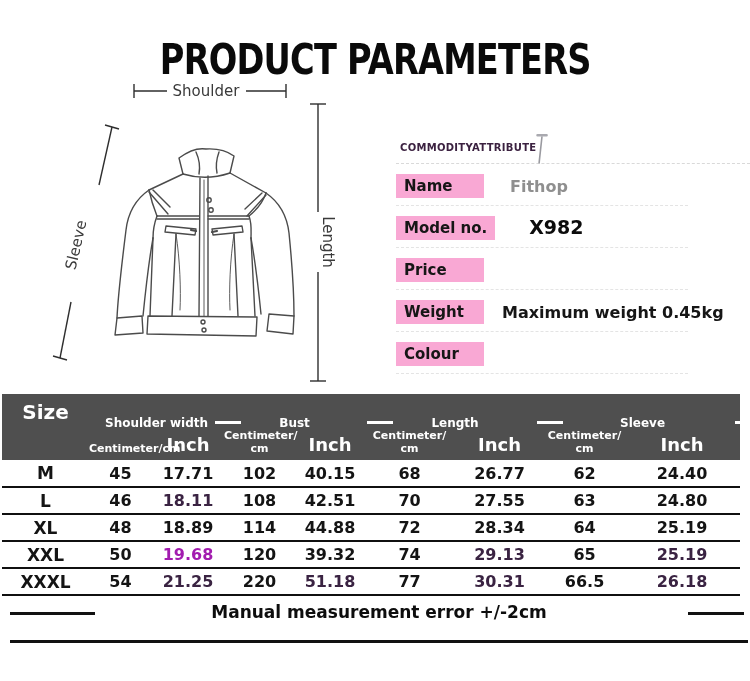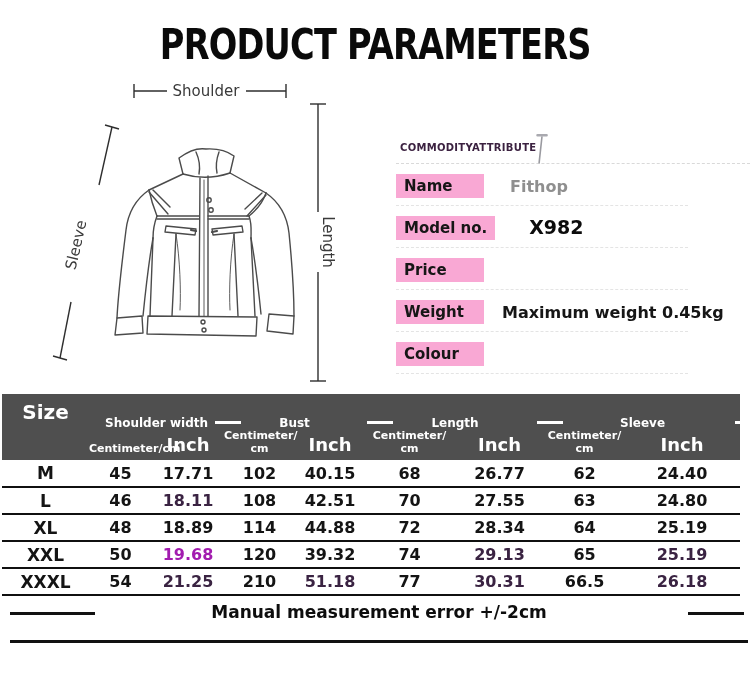--- a/index.html
+++ b/index.html
@@ -1,20 +1,20 @@
 <!DOCTYPE html>
 <html><head>
 <meta charset="utf-8">
 <style>
   * { box-sizing: border-box; margin: 0; padding: 0; }
   body { background:#fff; font-family:"DejaVu Sans","Liberation Sans",sans-serif; }
   .page { position:relative; width:750px; height:681px; background:#ffffff; overflow:hidden; }
 
   
-  .title { position:absolute; top:24px; left:0; width:100%; text-align:center;
+  .title { position:absolute; top:39px; left:0; width:100%; text-align:center;
            font-size:42px; font-weight:900; color:#0a0a0a; line-height:1; }
   .title-inner { display:inline-block; transform:scaleX(0.8); transform-origin:center;
                  white-space:nowrap; letter-spacing:-1px; }
 
   
   .figure { position:absolute; left:25px; top:78px; width:335px; height:312px; }
   .figure svg { display:block; }
   .meas-text { font-size:15px; fill:#3a3a3a; font-family:"DejaVu Sans","Liberation Sans",sans-serif; }
 
   
@@ -256,21 +256,21 @@
           <td>39.32</td>
           <td>74</td>
           <td style="color: rgb(58, 35, 66);">29.13</td>
           <td>65</td>
           <td style="color: rgb(58, 35, 66);">25.19</td>
         </tr>
         <tr>
           <td class="size-cell">XXXL</td>
           <td>54</td>
           <td style="color: rgb(58, 35, 66);">21.25</td>
-          <td>210</td>
+          <td>220</td>
           <td style="color: rgb(58, 35, 66);">51.18</td>
           <td>77</td>
           <td style="color: rgb(58, 35, 66);">30.31</td>
           <td>66.5</td>
           <td style="color: rgb(58, 35, 66);">26.18</td>
         </tr>
       </tbody>
   </table>
 
   <div class="hsep" style="left:215px"></div>

